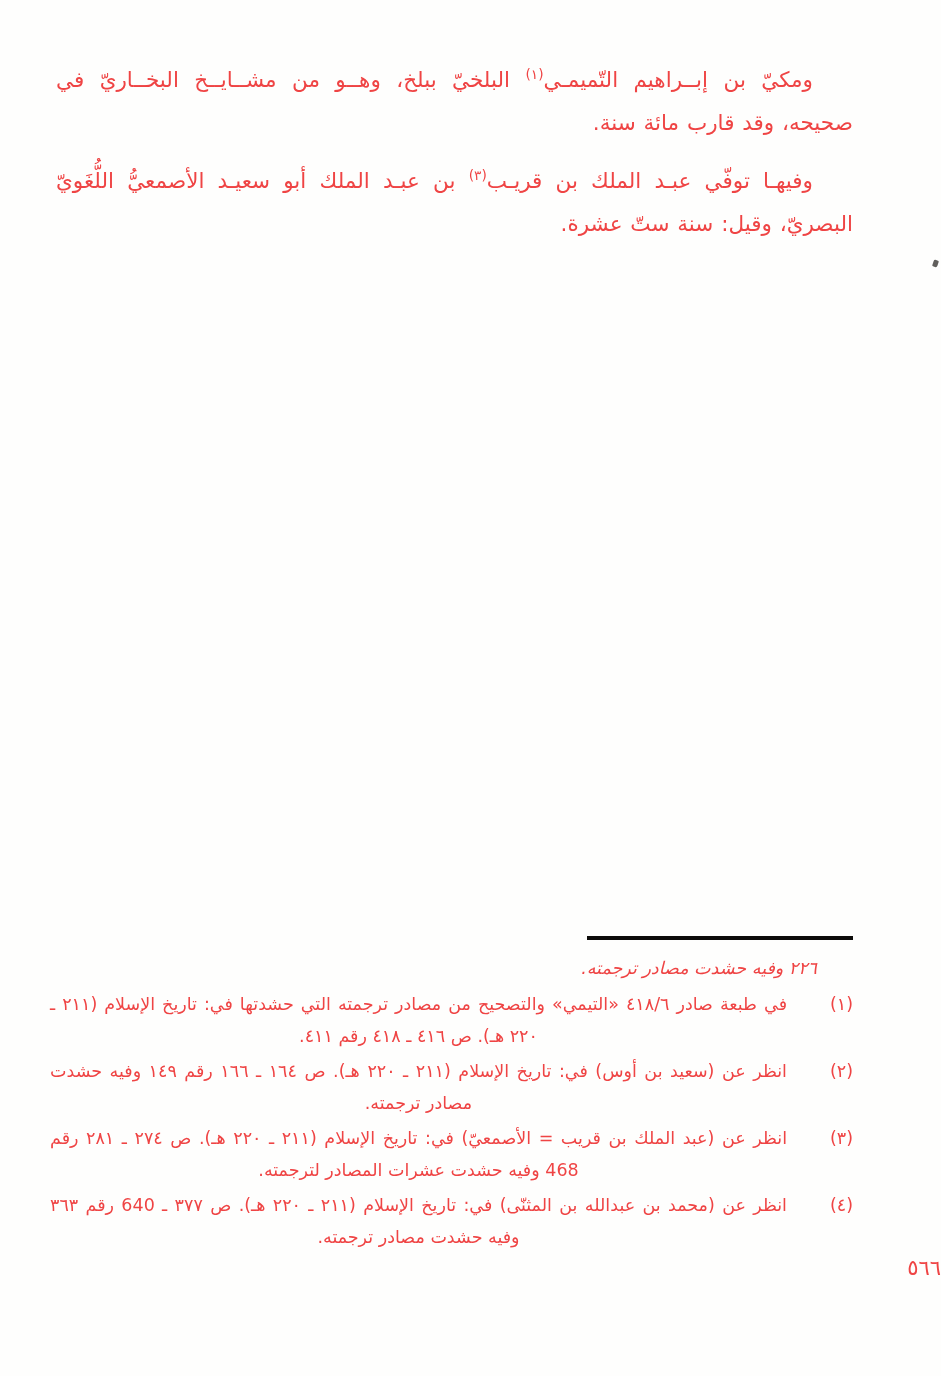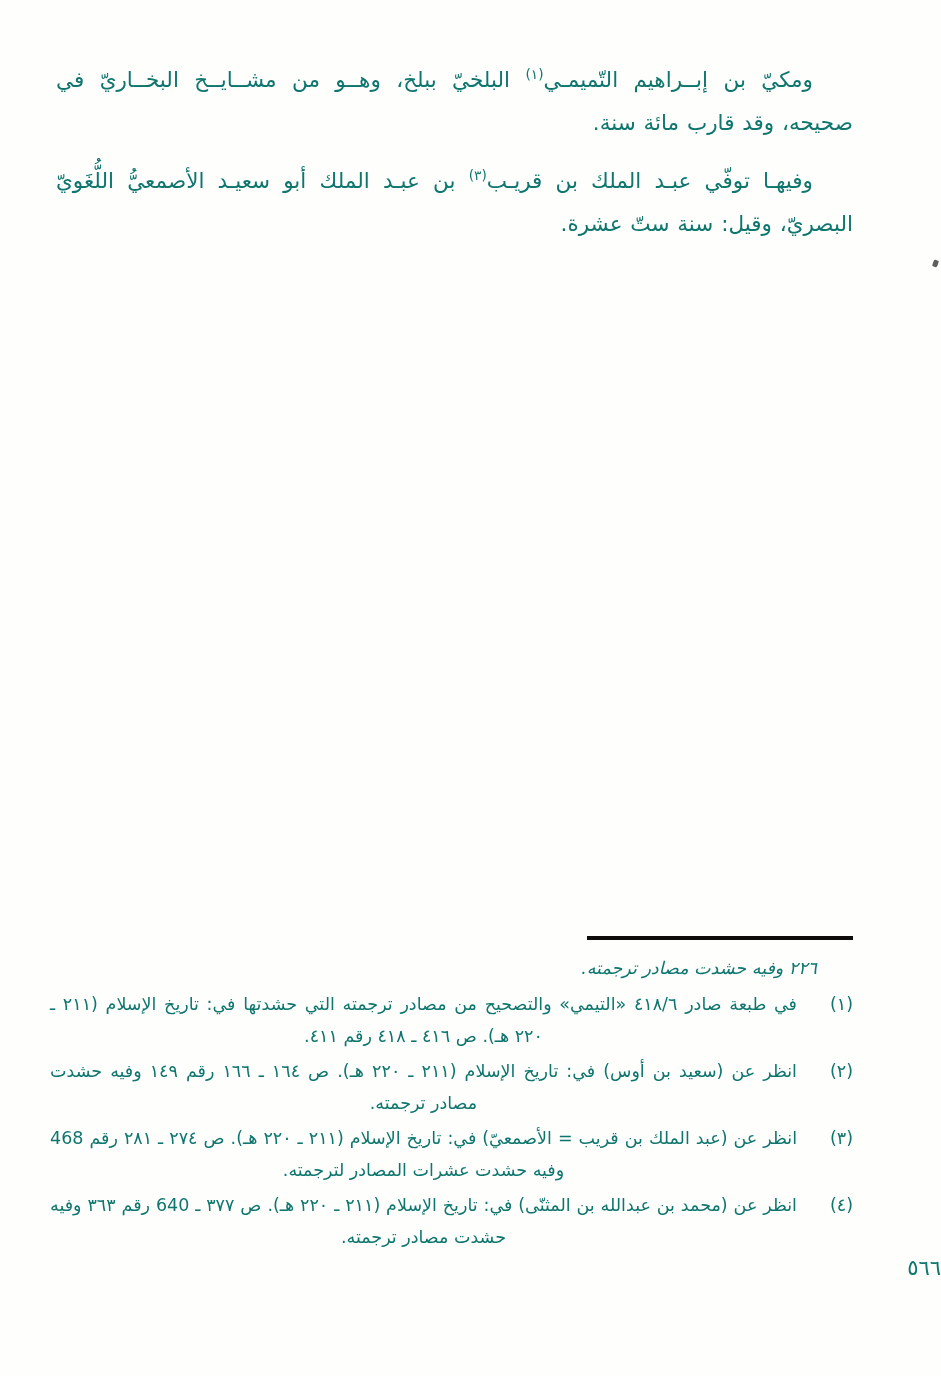--- a/index.html
+++ b/index.html
@@ -7,21 +7,21 @@
     padding: 0;
     background: #ffffff;
   }
   .page {
     position: relative;
     width: 941px;
     height: 1376px;
     margin: 0 auto;
     background: #fefefdff;
     background: #fefefd;
-    color: #0f766e;
+    color: #ef4444;
     font-family: "DejaVu Sans", sans-serif;
     direction: rtl;
     overflow: hidden;
   }
   
   .body-text {
     position: absolute;
     top: 58px;
     right: 88px;
     left: 56px;
@@ -69,21 +69,21 @@
     align-items: flex-start;
     margin-bottom: 2px;
   }
   .fn-num {
     flex: 0 0 42px;
     text-align: right;
     white-space: nowrap;
   }
   .fn-body {
     flex: 1 1 auto;
-    margin-right: 14px;
+    margin-right: 24px;
     text-align: justify;
     text-align-last: center;
   }
   
   .page-num {
     position: absolute;
     top: 1256px;
     left: 0;
     right: 0;
     font-size: 21px;

